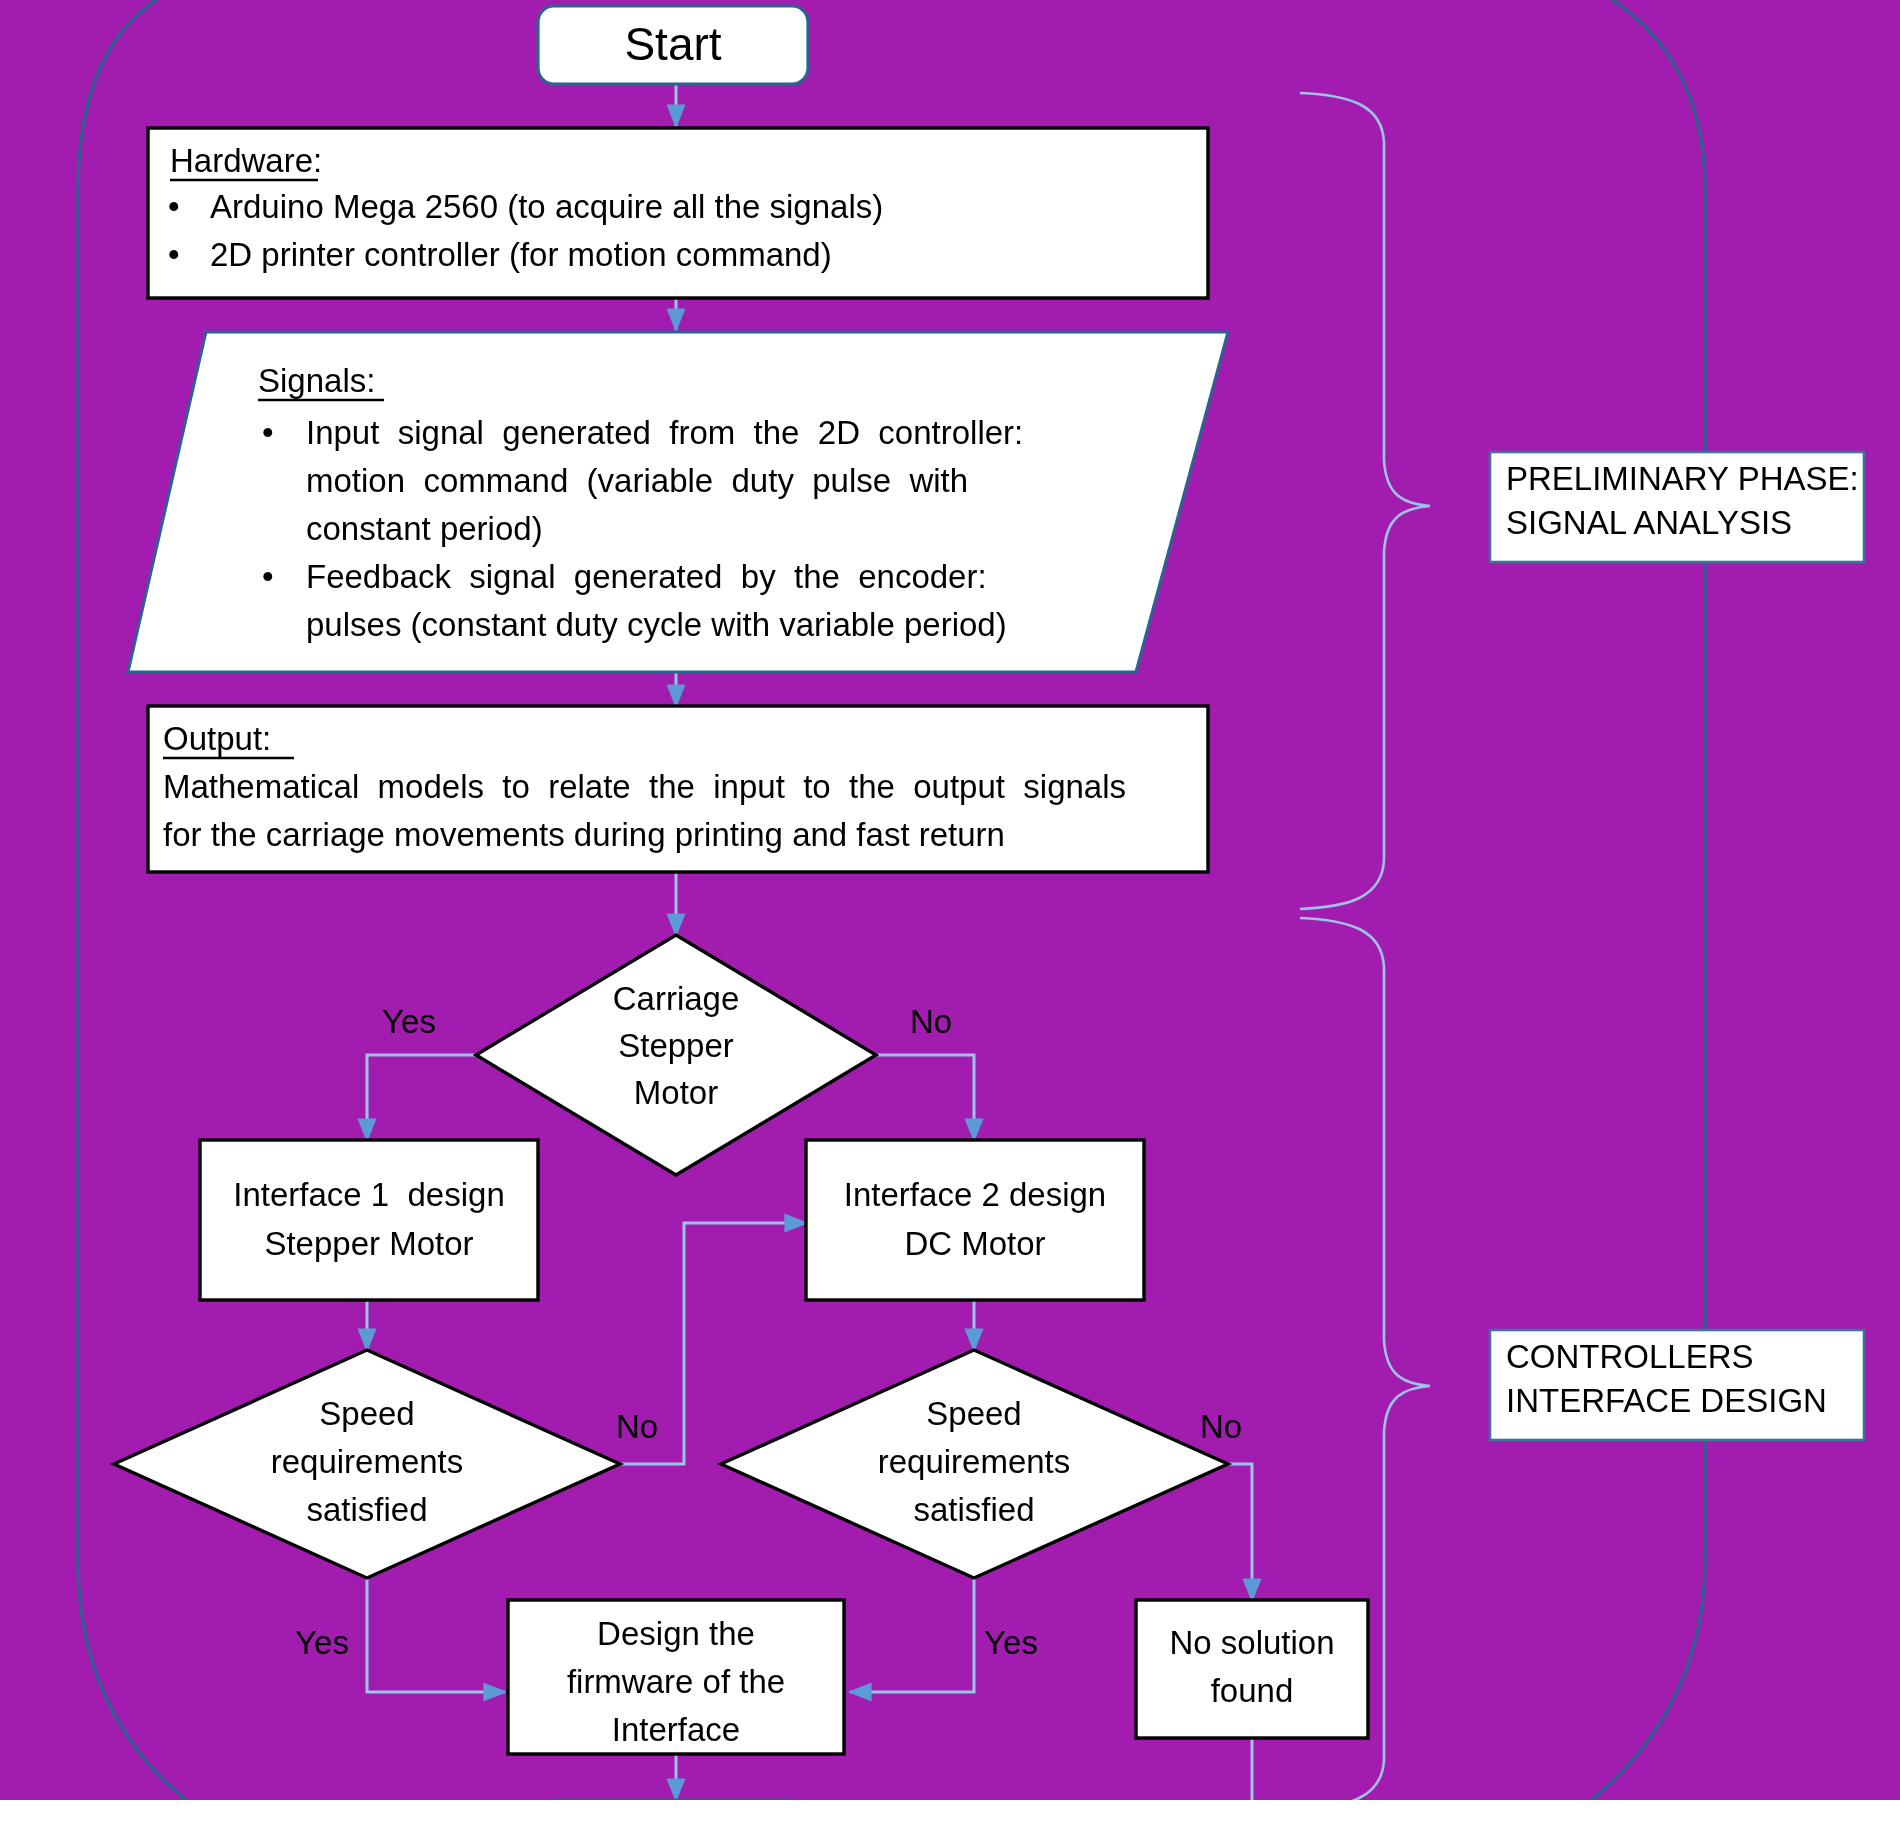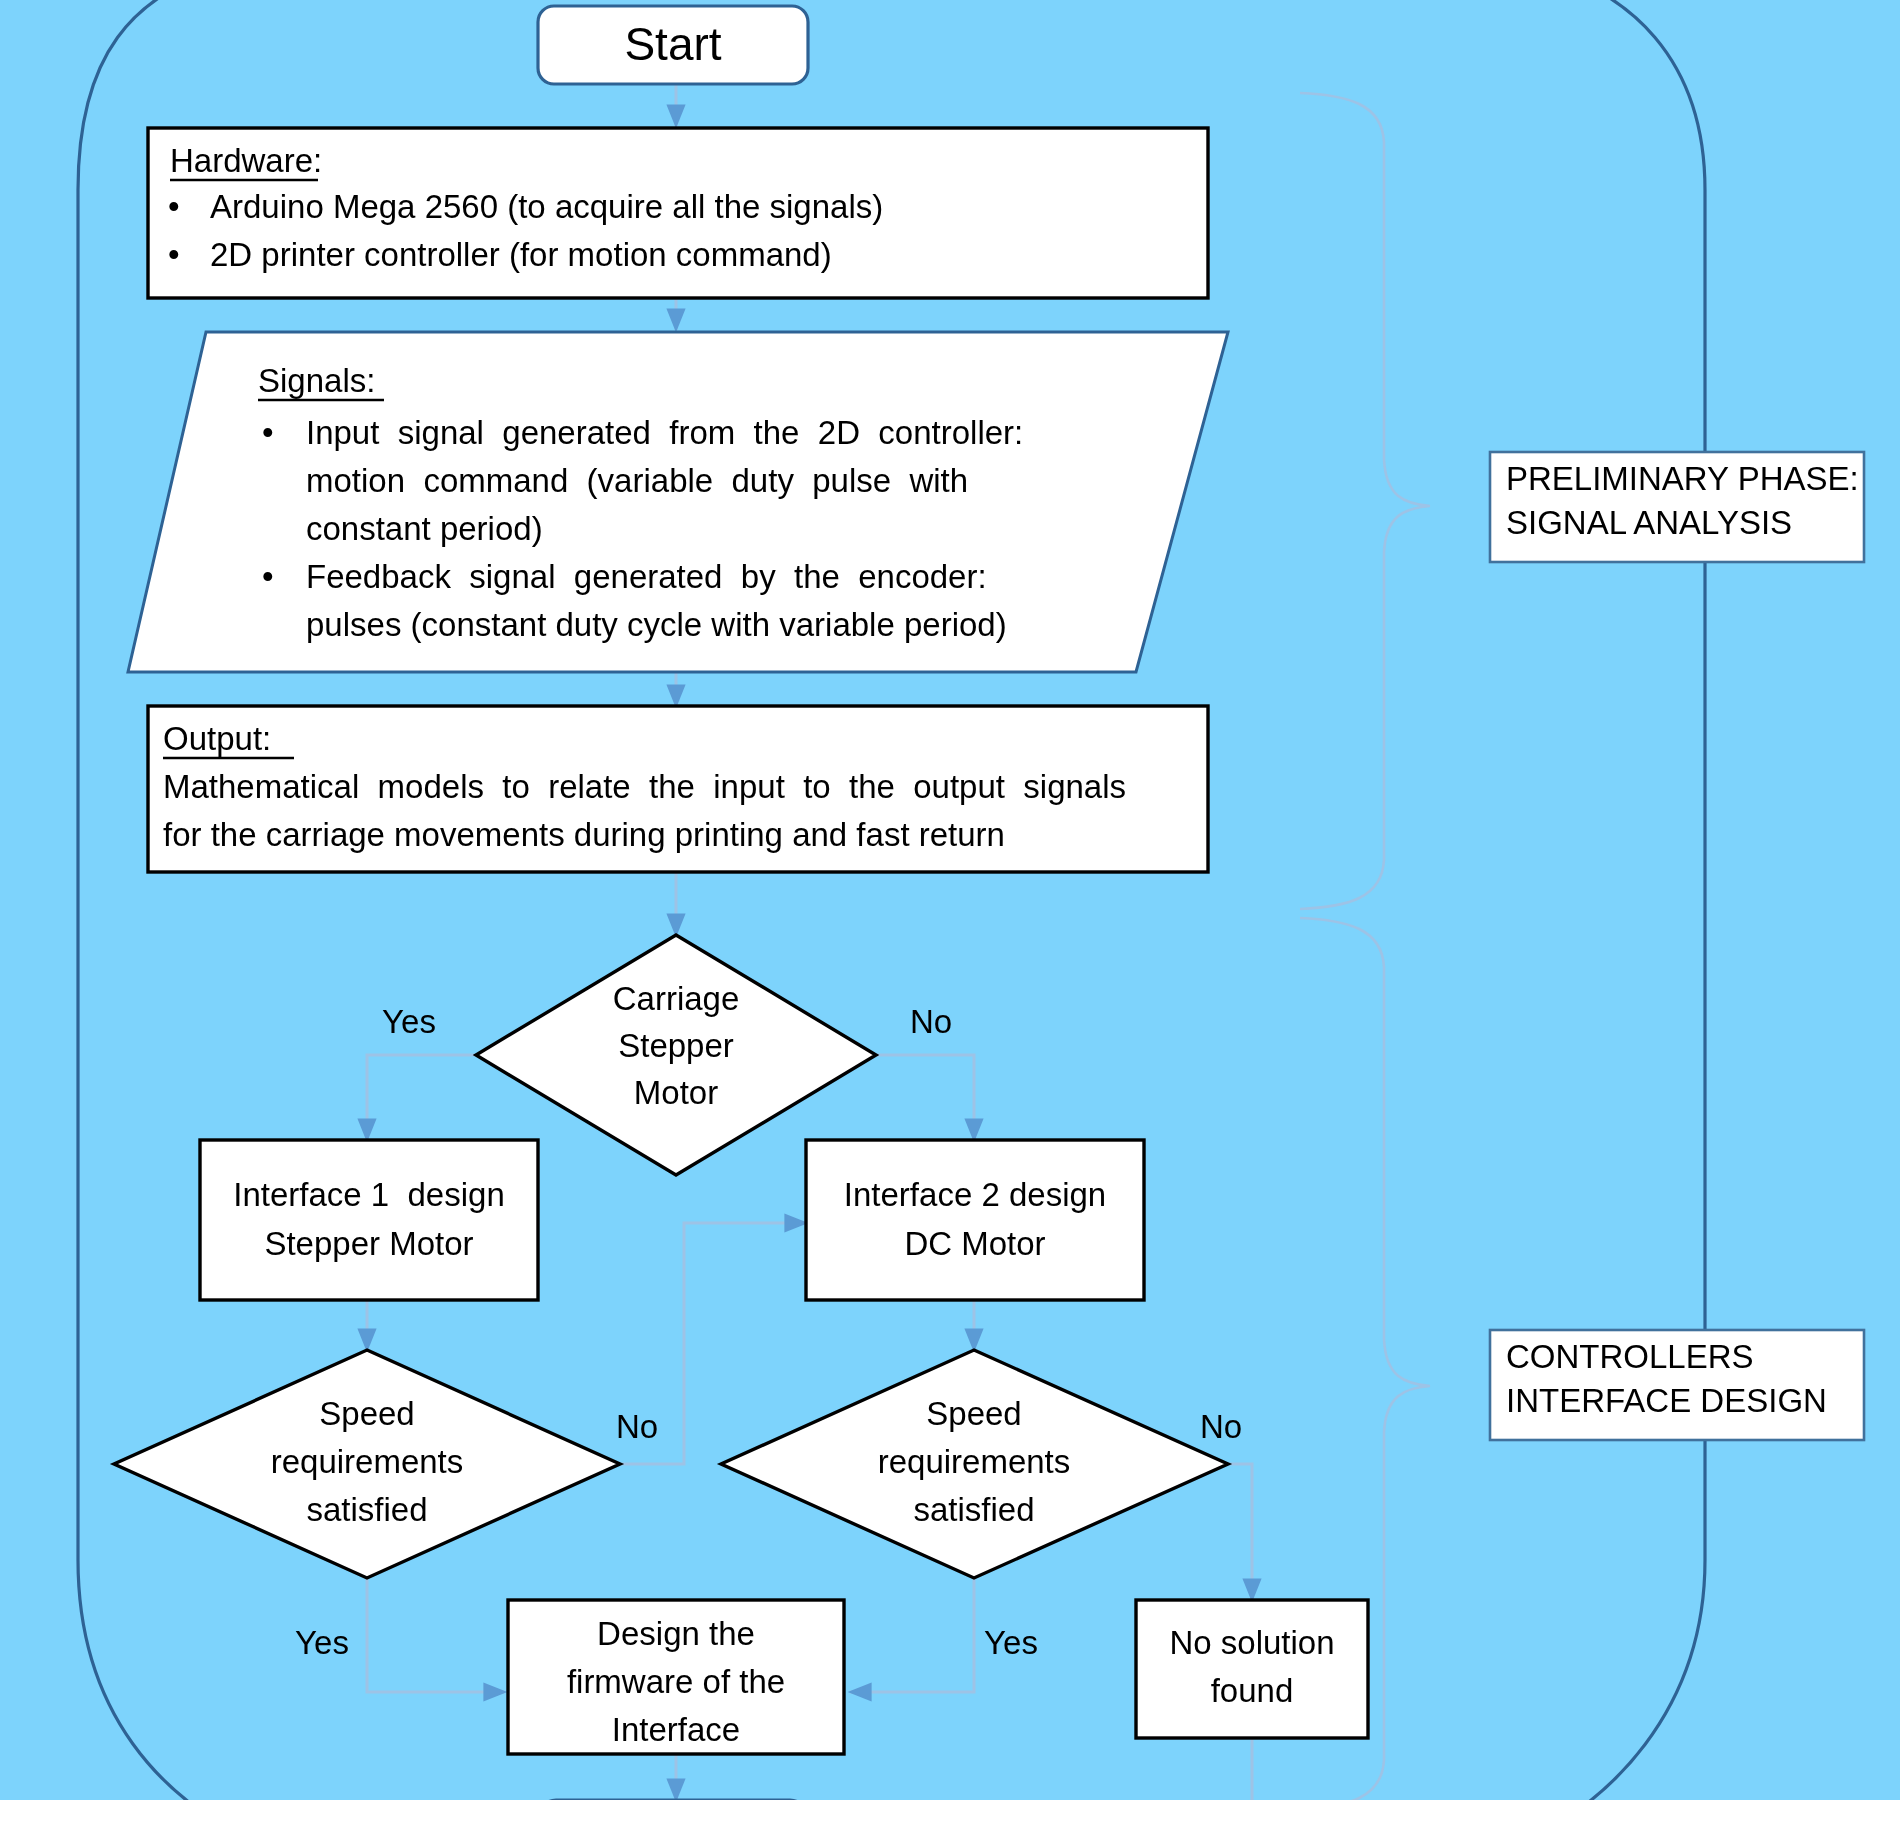--- a/index.html
+++ b/index.html
@@ -7,21 +7,21 @@
     padding: 0;
     background: #ffffff;
   }
   body {
     font-family: "Liberation Sans", sans-serif;
   }
   #canvas {
     position: relative;
     width: 1900px;
     height: 1800px;
-    background: #7dd3fc;
+    background: #a21caf;
     overflow: hidden;
   }
   svg.flow {
     position: absolute;
     left: 0;
     top: 0;
     width: 1900px;
     height: 1844px;
   }
   .shape-black {

